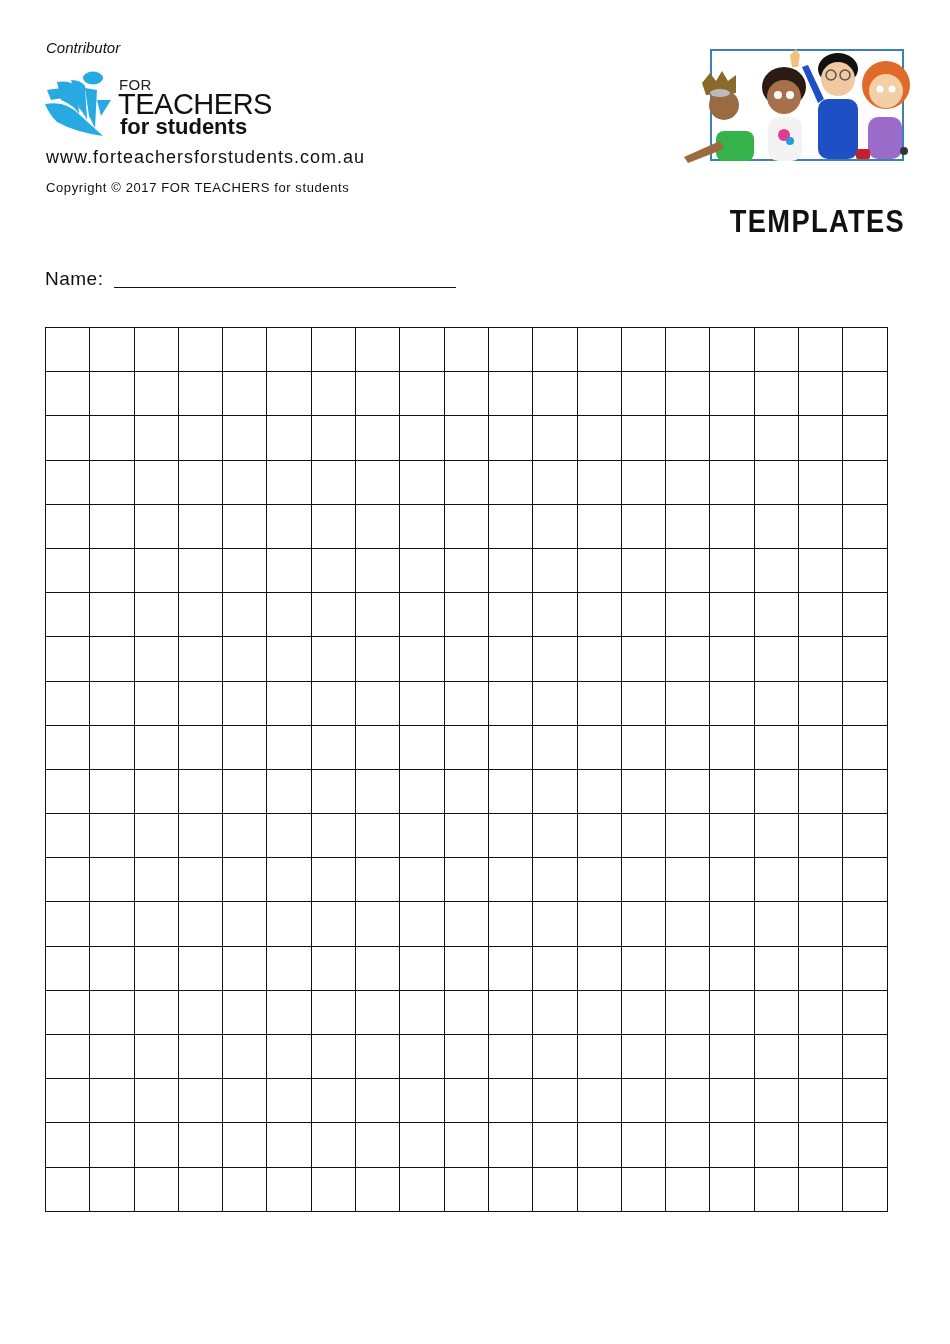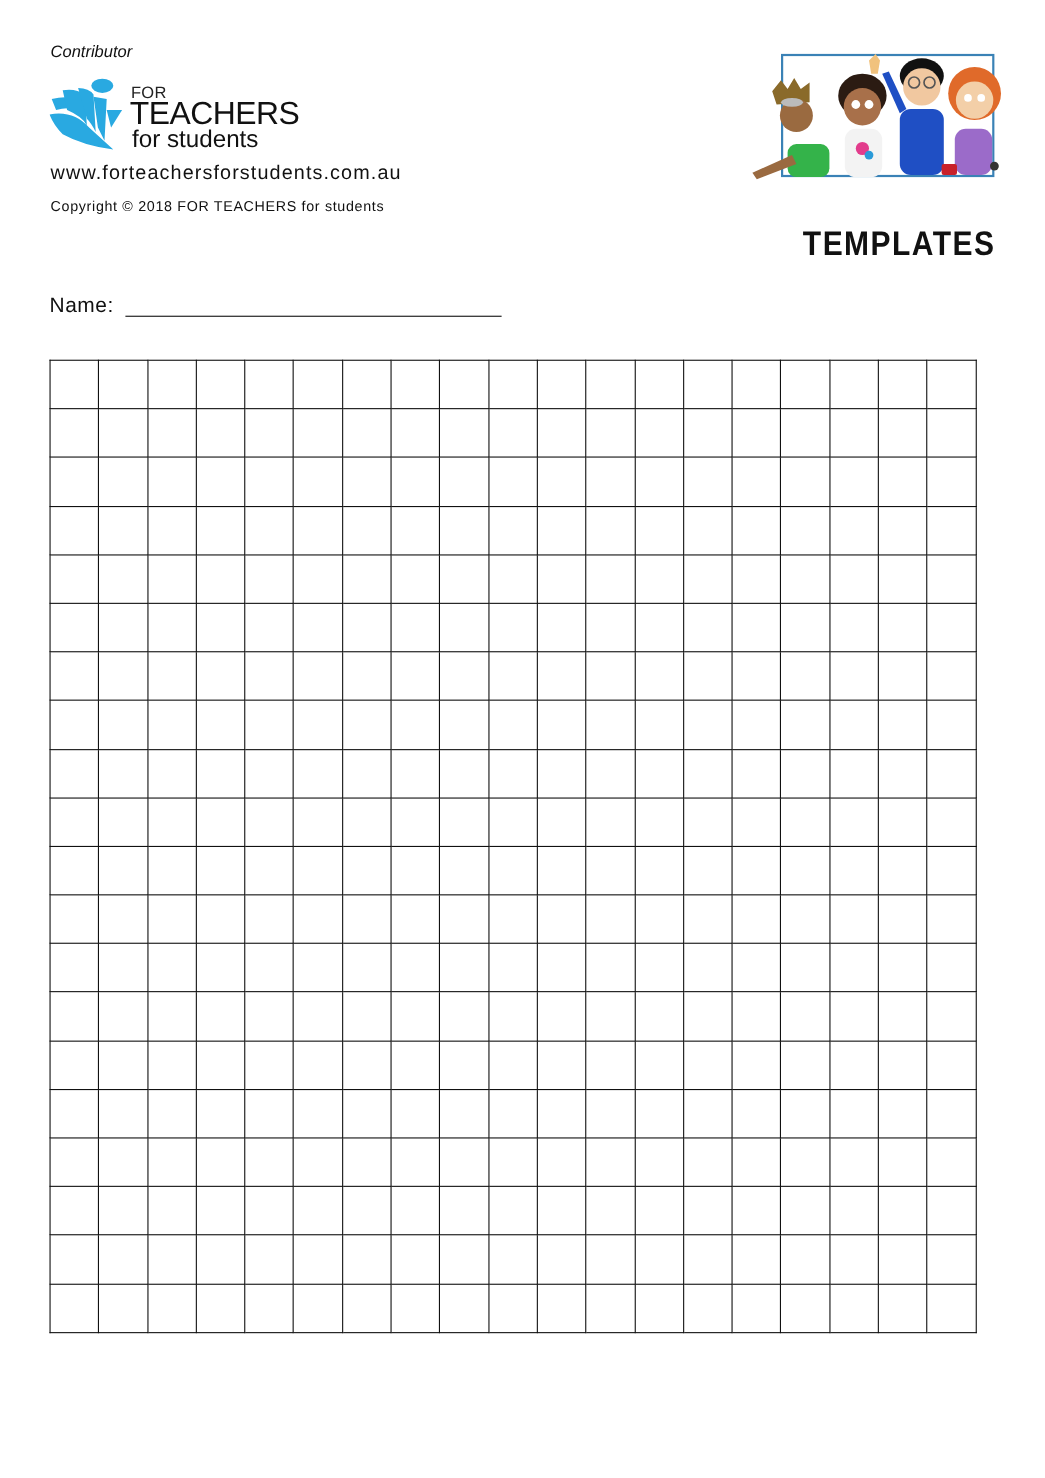--- a/index.html
+++ b/index.html
@@ -2,21 +2,21 @@
 <html><head>
 <meta charset="utf-8">
 <style>
   html, body { margin:0; padding:0; background:#ffffff; }
   body { width:950px; height:1344px; position:relative; overflow:hidden; font-family:"Liberation Sans", sans-serif; color:#111; }
   .contributor { position:absolute; left:46px; top:39px; font-size:15px; font-style:italic; color:#111; }
   .logo { position:absolute; left:45px; top:68px; width:240px; height:72px; }
   .logo svg.mark { position:absolute; left:0; top:2px; }
   .logo .for { position:absolute; left:74px; top:8px; font-size:15px; color:#222; letter-spacing:0.3px; }
   .logo .teachers { position:absolute; left:73px; top:20px; font-size:29px; color:#111; letter-spacing:-0.5px; line-height:32px; }
-  .logo .students { position:absolute; left:75px; top:47px; font-size:22px; font-weight:normal; color:#111; line-height:24px; }
+  .logo .students { position:absolute; left:75px; top:47px; font-size:22px; font-weight:bold; color:#111; line-height:24px; }
   .url { position:absolute; left:46px; top:147px; font-size:18px; letter-spacing:1px; color:#111; }
   .copyright { position:absolute; left:46px; top:180px; font-size:13px; letter-spacing:0.6px; color:#111; }
   .kids { position:absolute; left:680px; top:45px; width:250px; height:125px; }
   .kids .frame { position:absolute; left:30px; top:4px; width:194px; height:112px; border:2px solid #3a82b6; box-sizing:border-box; background:#fff; }
   .title { position:absolute; right:45px; top:204px; font-size:31px; font-weight:bold; letter-spacing:1.5px; color:#111; font-family:"Liberation Sans Narrow","Liberation Sans", sans-serif; transform:scaleX(0.88); transform-origin:right center; }
   .name-row { position:absolute; left:45px; top:268px; font-size:19px; letter-spacing:0.5px; }
   .name-line { position:absolute; left:114px; top:287px; width:342px; height:0; border-top:1.5px solid #111; }
   .grid { position:absolute; left:45px; top:327px; border-collapse:collapse; }
   .grid td { width:44.3px; height:44.2px; border:1.3px solid #111; padding:0; box-sizing:border-box; }
 </style>
@@ -34,21 +34,21 @@
     <path d="M26 10 Q36 10 40 16 L42 50 Q38 42 34 38 Z" fill="#29A9E1"></path>
     <path d="M40 18 L52 20 L50 58 Q46 50 44 46 Z" fill="#29A9E1"></path>
     <path d="M52 30 L66 30 L56 46 Z" fill="#29A9E1"></path>
   </svg>
   <span class="for">FOR</span>
   <span class="teachers">TEACHERS</span>
   <span class="students">for students</span>
 </div>
 
 <div class="url">www.forteachersforstudents.com.au</div>
-<div class="copyright">Copyright © 2018 FOR TEACHERS for students</div>
+<div class="copyright">Copyright © 2017 FOR TEACHERS for students</div>
 
 <div class="kids">
   <div class="frame"></div>
   <svg style="position:absolute;left:0;top:0" width="250" height="125" viewBox="0 0 250 125">
 
     <path d="M22 38 L30 28 L36 36 L42 26 L48 36 L56 30 L56 48 L26 50 Z" fill="#8a6a2a"></path>
     <circle cx="44" cy="60" r="15" fill="#9a6a40"></circle>
     <ellipse cx="40" cy="48" rx="10" ry="4" fill="#bbb"></ellipse>
     <rect x="36" y="86" width="38" height="30" rx="8" fill="#34b34a"></rect>
     <path d="M4 112 L40 96 L44 104 L8 118 Z" fill="#9a6a40"></path>

